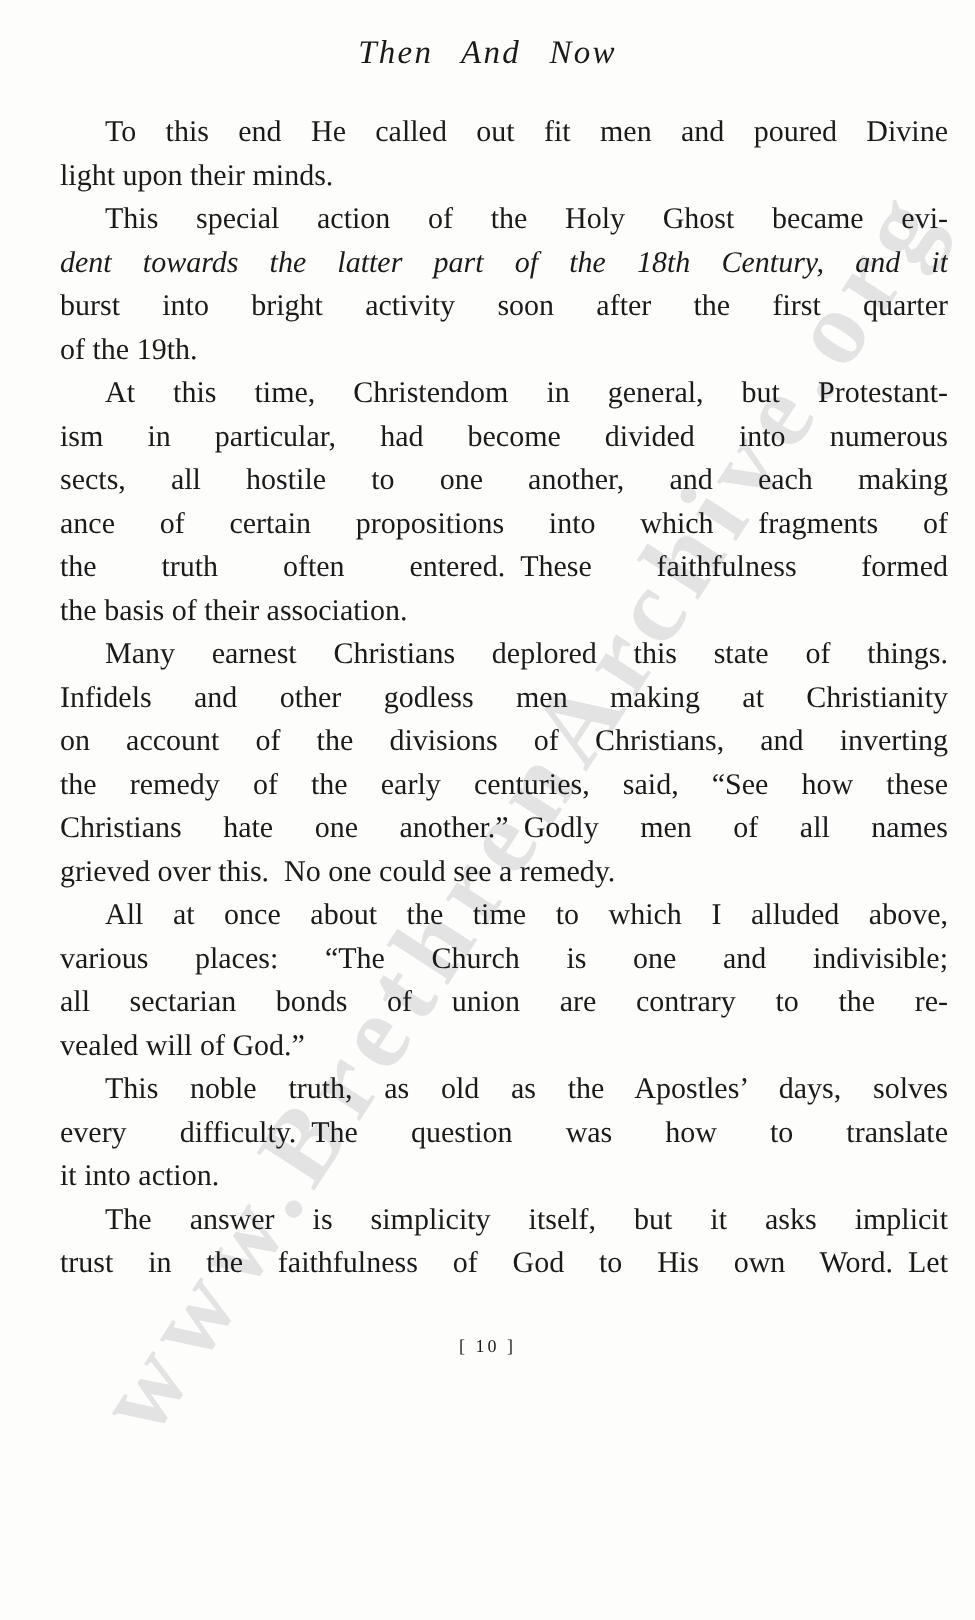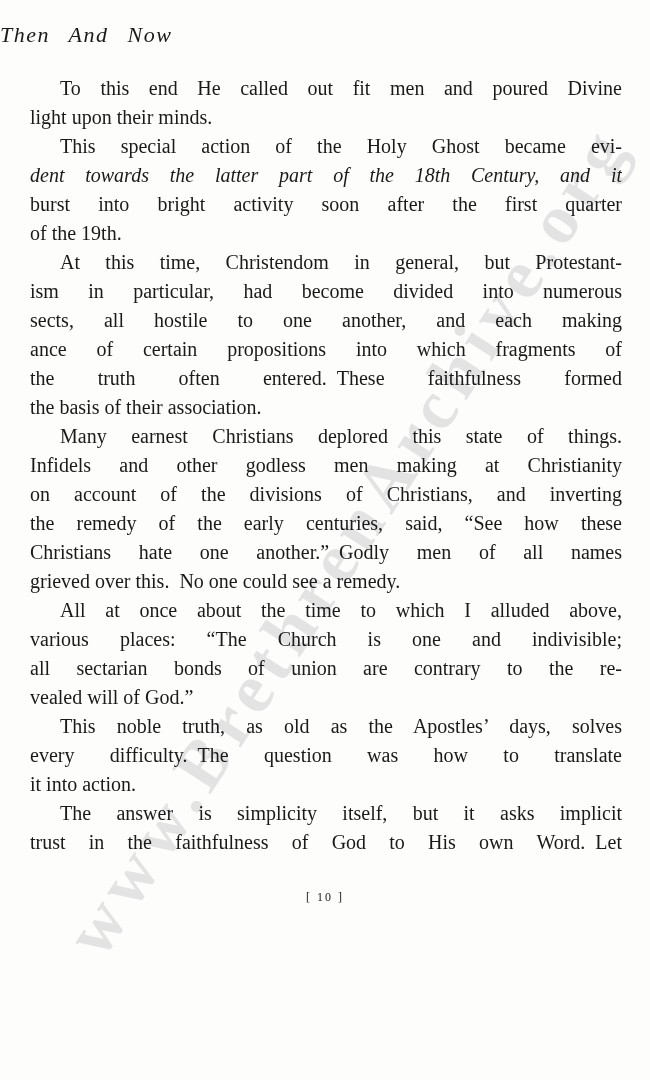--- a/index.html
+++ b/index.html
@@ -15,26 +15,27 @@
     position:absolute; left:348px; top:540px;
     transform: translate(-50%,-50%) rotate(-57deg);
     font-family:"Liberation Serif","DejaVu Serif",serif;
     font-size:70px; font-weight:700; letter-spacing:8px;
     color: var(--wm, #e3e3e3);
     white-space:nowrap; z-index:0; user-select:none;
   }
   .content { position:relative; z-index:1; }
   .title {
     margin:0; padding-top:22px;
+    text-align:center;
     font-style:italic; font-weight:400;
     font-size:22px; letter-spacing:1.5px; word-spacing:12px;
     color: var(--ink, #1a1a1a);
   }
   .body-text {
-    width:592px; margin:26px 28px 0 30px;
+    width:592px; margin:26px 28px 0 40px;
     font-size:20px;
   }
   .line {
     height:29px; line-height:29px;
     overflow:hidden;
     text-align:left;
   }
   .line.fill { text-align:justify; }
   .line.fill::after { content:""; display:inline-block; width:100%; height:0; }
   .line.indent { text-indent:30px; }

